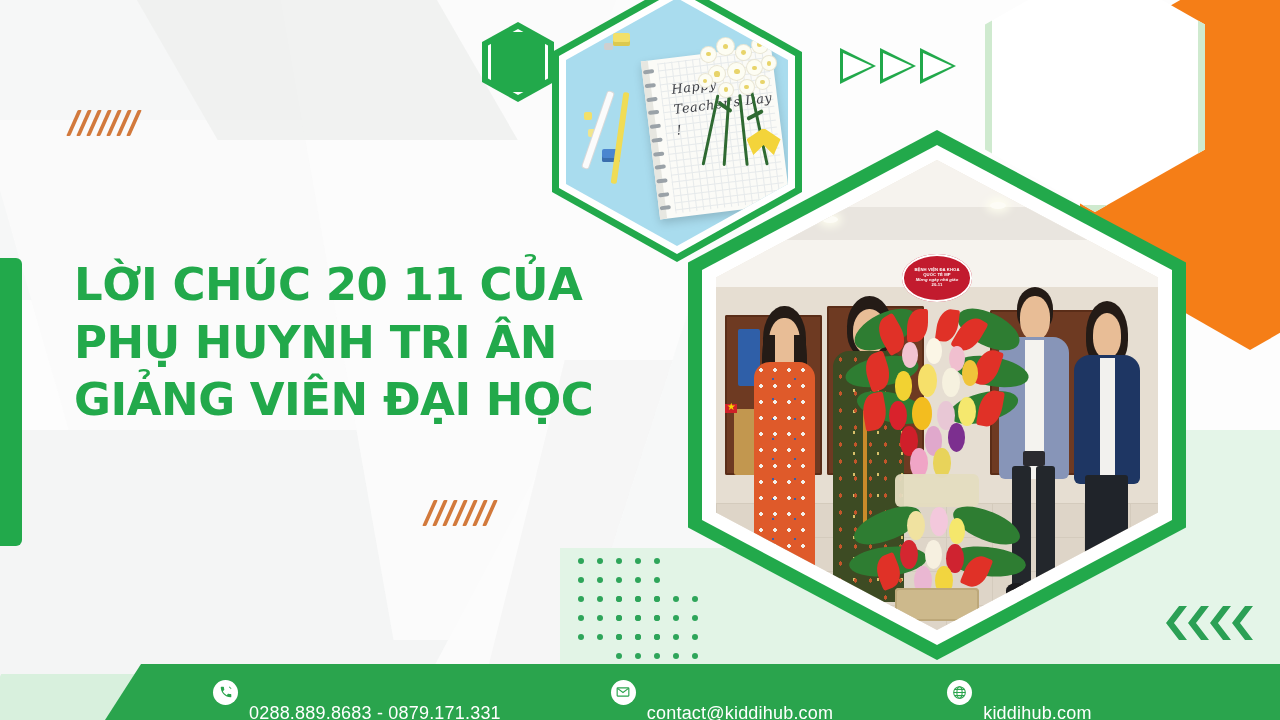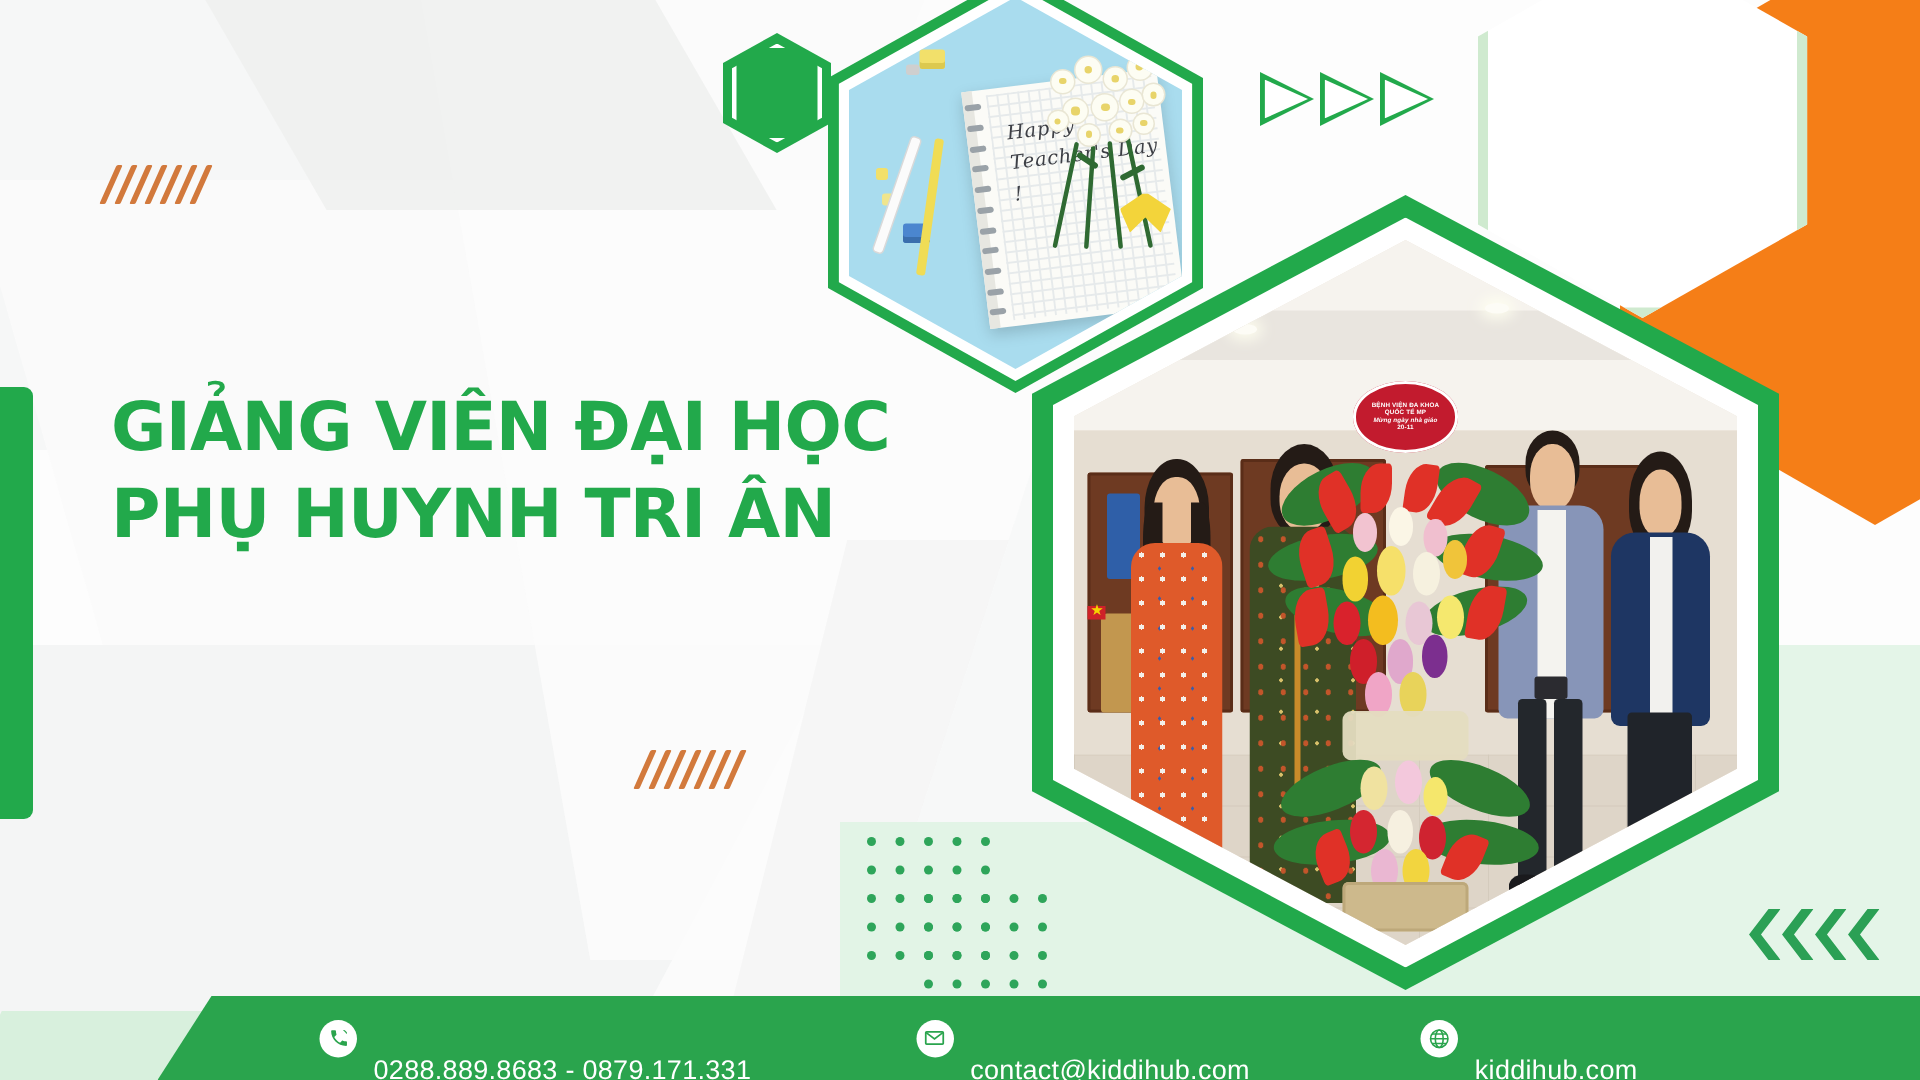--- a/index.html
+++ b/index.html
@@ -282,22 +282,23 @@
 
   <div class="hex hex-small">
     <div class="hex-shape outer"></div>
     <div class="inner"></div>
   </div>
 
   <div class="leftbar"></div>
 
 
   <div class="headline">
+    <div>LỜI CHÚC 20 11 CỦA</div>
+    <div>PHỤ HUYNH TRI ÂN</div>
     <div>GIẢNG VIÊN ĐẠI HỌC</div>
-    <div>PHỤ HUYNH TRI ÂN</div>
   </div>
 
   <div class="slashes slash-top">
     <i></i>
       <i></i>
       <i></i>
       <i></i>
       <i></i>
       <i></i>
       <i></i>

